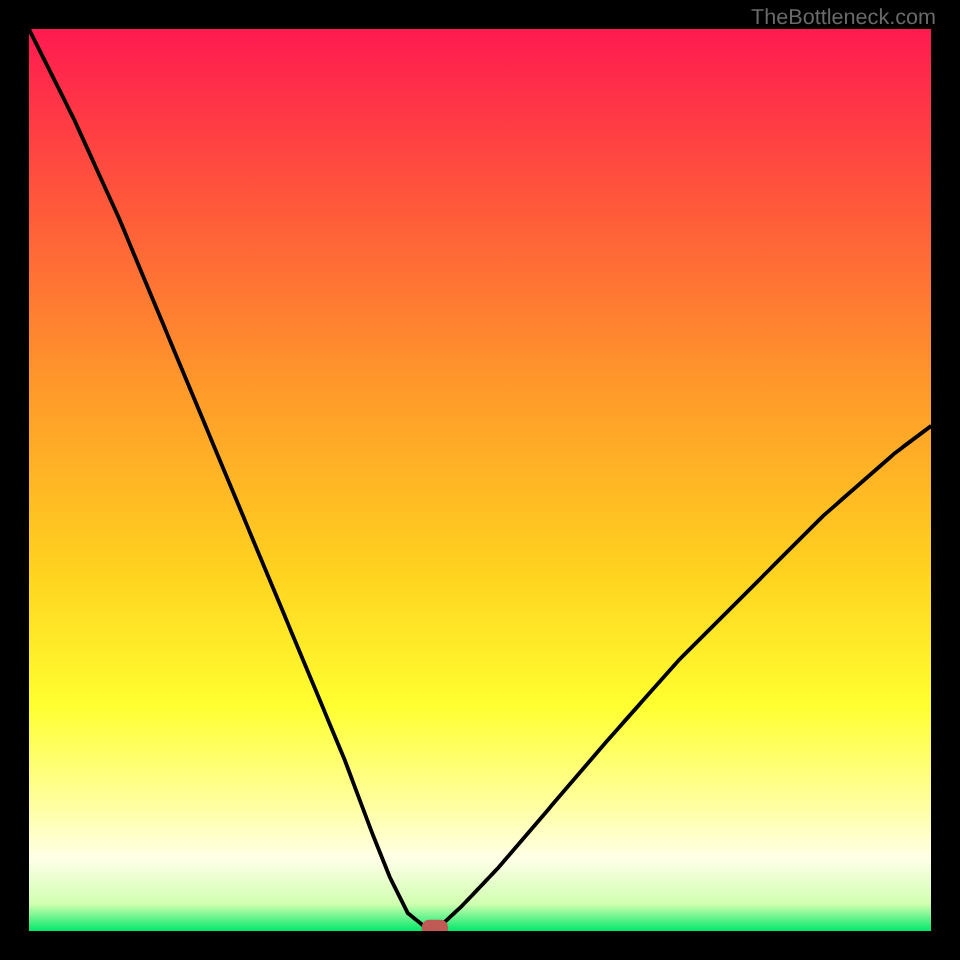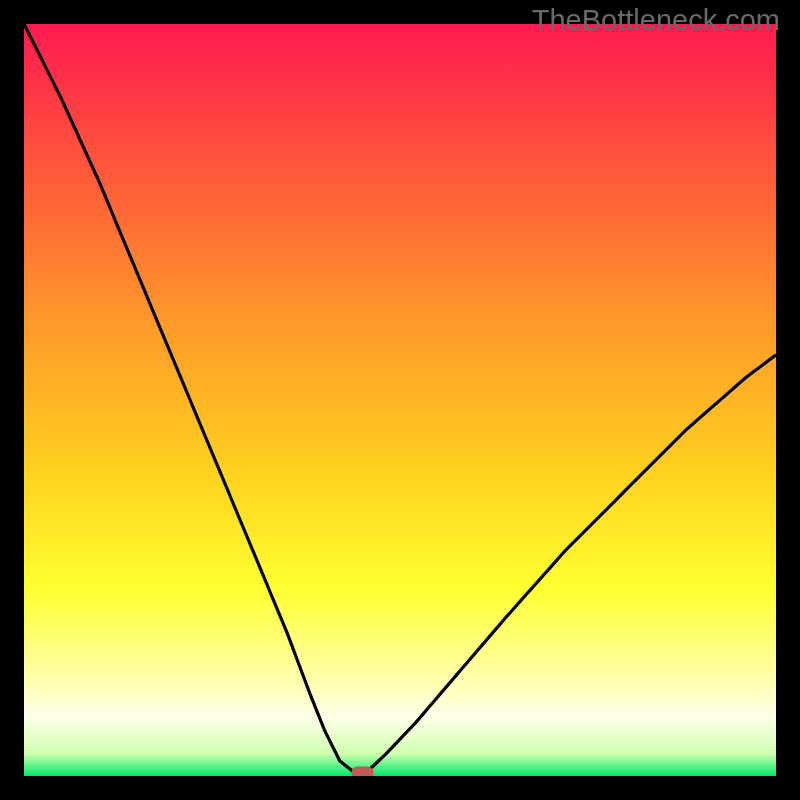--- a/index.html
+++ b/index.html
@@ -14,21 +14,21 @@
     position: relative;
     width: 800px;
     height: 800px;
     background: #000;
   }
   .watermark {
     position: absolute;
     top: 4px;
     right: 20px;
     font-family: Arial, sans-serif;
-    font-size: 29px;
+    font-size: 18px;
     font-weight: 500;
     color: #6a6a6a;
     z-index: 10;
   }
   .plot-area {
     position: absolute;
     left: 24px;
     top: 24px;
     width: 752px;
     height: 752px;

